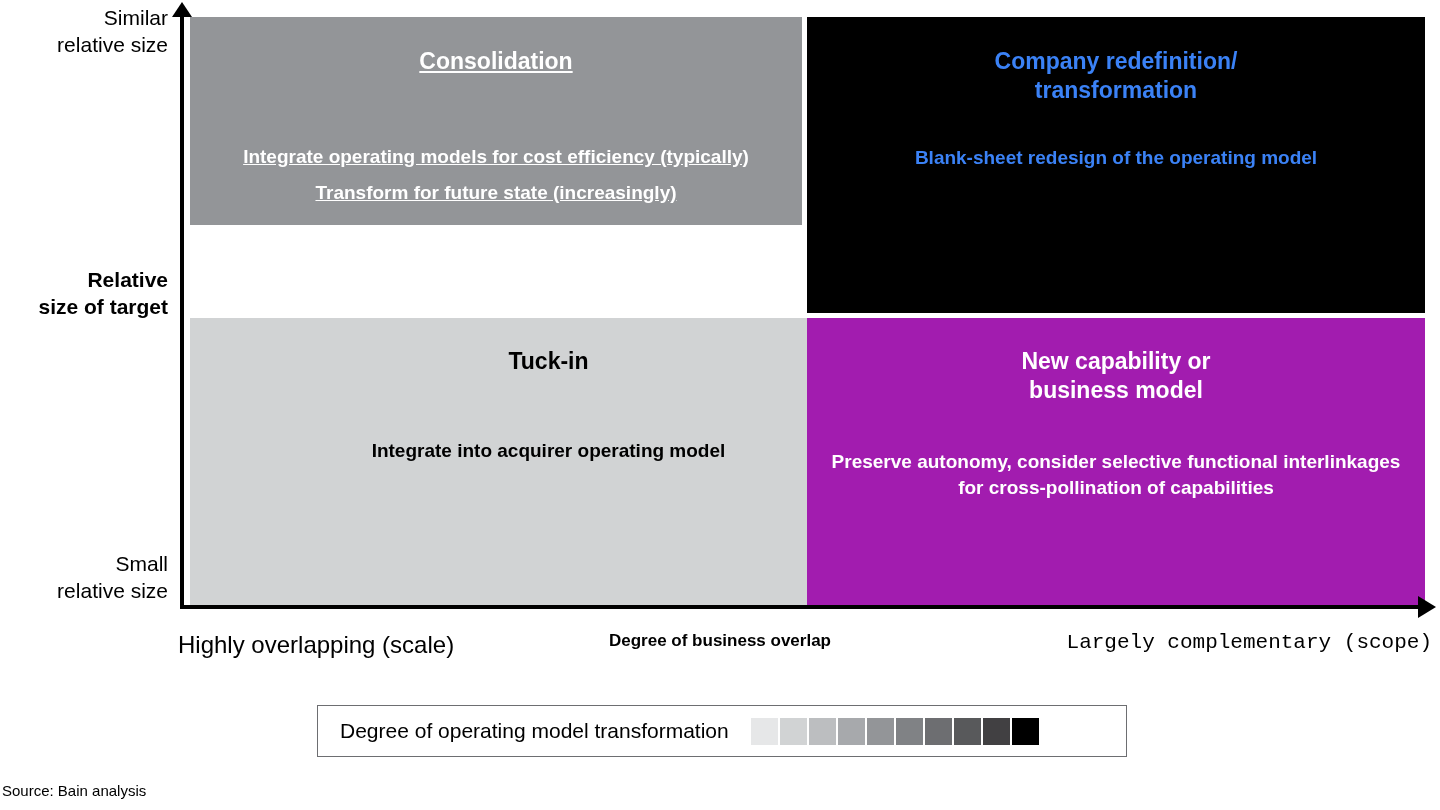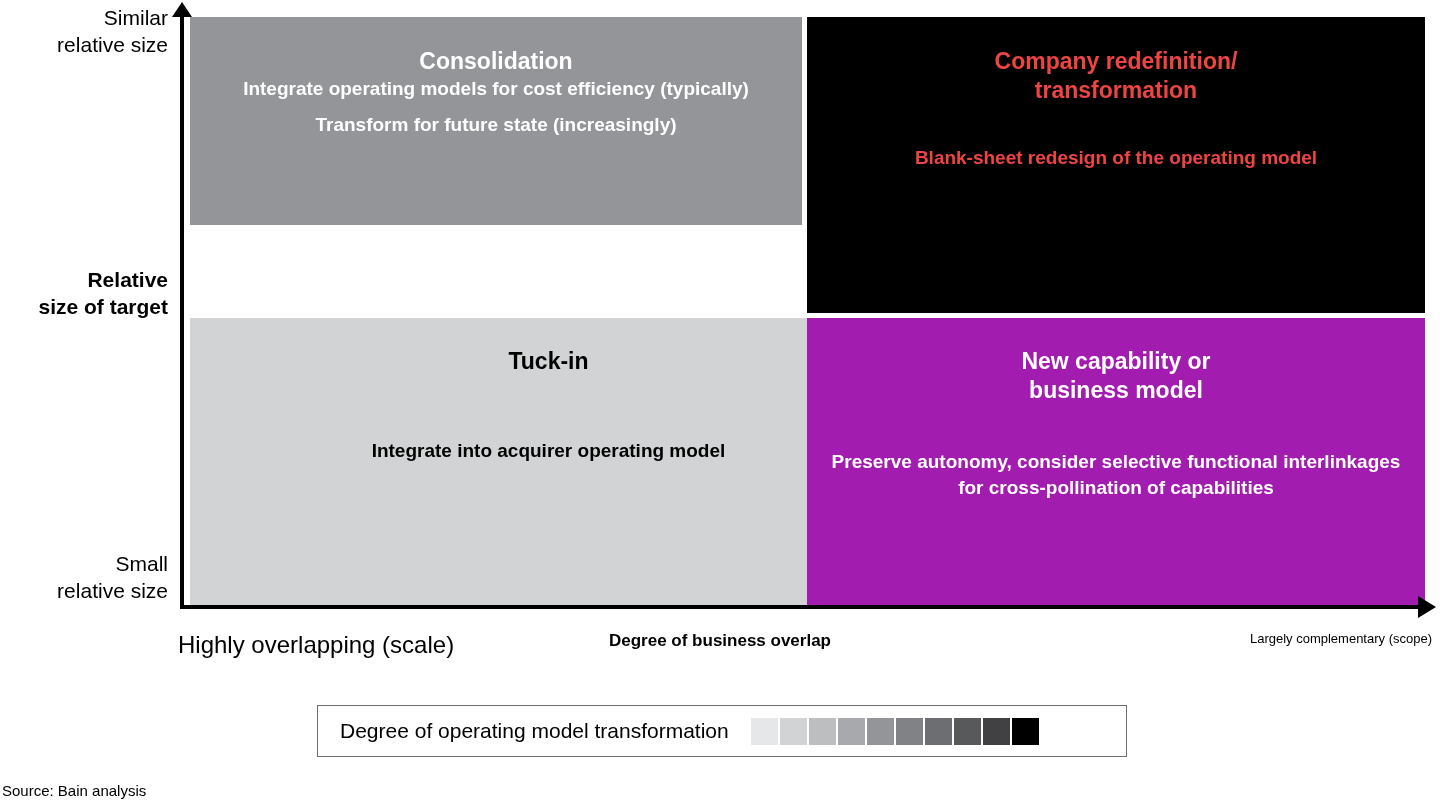--- a/index.html
+++ b/index.html
@@ -24,41 +24,41 @@
     height: 590px;
   }
   .quadrant {
     position: absolute;
     box-sizing: border-box;
     display: flex;
     flex-direction: column;
     align-items: center;
     padding: 0 14px;
   }
-  .q-tl { left: 0;     top: 0;     width: 612px; height: 208px; }
+  .q-tl { left: 0;     top: 0;     width: 612px; height: 208px; text-decoration: underline; }
   .q-tr { left: 617px; top: 0;     width: 618px; height: 296px; }
   .q-bl { left: 0;     top: 301px; width: 717px; height: 289px; }
   .q-br { left: 617px; top: 301px; width: 618px; height: 289px; }
 
   .q-title {
     font-weight: bold;
     font-size: 23px;
     line-height: 29px;
     text-align: center;
     margin: 0;
   }
   .q-body {
     font-weight: bold;
     font-size: 19px;
     line-height: 26px;
     text-align: center;
     margin: 0;
   }
   .q-tl .q-title { margin-top: 30px; }
-  .q-tl .q-body.b1 { }
+  .q-tl .q-body.b1 { margin-top: 68px; }
   .q-tl .q-body.b2 { margin-top: 10px; }
 
   .q-tr .q-title { margin-top: 30px; }
   .q-tr .q-body.b1 { margin-top: 40px; }
 
   .q-bl .q-title { margin-top: 29px; }
   .q-bl .q-body.b1 { margin-top: 62px; }
 
   .q-br .q-title { margin-top: 29px; }
   .q-br .q-body.b1 { margin-top: 44px; }
@@ -106,21 +106,21 @@
     line-height: 27px;
     color: #000;
     text-align: right;
   }
   #y-top-label   { right: 1272px; top: 4px;   width: 240px; }
   #y-mid-label   { right: 1272px; top: 266px; width: 240px; font-weight: bold; }
   #y-bottom-label{ right: 1272px; top: 550px; width: 240px; }
 
   #x-left-label  { position: absolute; left: 178px;  top: 631px; font-size: 24px; color: #000000; }
   #x-mid-label   { position: absolute; left: 0; right: 0; top: 631px; font-size: 17px; font-weight: bold; color: #000; text-align: center; }
-  #x-right-label { position: absolute; right: 8px;   top: 631px; font-size: 13px; color: #000; }
+  #x-right-label { position: absolute; right: 8px;   top: 631px; font-size: 21px; color: #000; font-family: Liberation Mono, monospace; }
 
   
   #legend {
     position: absolute;
     left: 317px;
     top: 705px;
     width: 810px;
     height: 52px;
     border: 1px solid #6d6e71;
     background: #ffffff;
@@ -159,21 +159,21 @@
 <body>
 
 <div id="matrix">
 
   <div class="quadrant q-tl" style="background: rgb(147, 149, 152); color: rgb(255, 255, 255);">
     <p class="q-title">Consolidation</p>
     <p class="q-body b1">Integrate operating models for cost efficiency (typically)</p>
     <p class="q-body b2">Transform for future state (increasingly)</p>
   </div>
 
-  <div class="quadrant q-tr" style="background: rgb(0, 0, 0); color: #ef4444;">
+  <div class="quadrant q-tr" style="background: rgb(0, 0, 0); color: #3b82f6;">
     <p class="q-title"><span>Company redefinition/</span><br><span>transformation</span></p>
     <p class="q-body b1">Blank-sheet redesign of the operating model</p>
   </div>
 
   <div class="quadrant q-bl" style="background: rgb(209, 211, 212); color: rgb(0, 0, 0);">
     <p class="q-title">Tuck-in</p>
     <p class="q-body b1">Integrate into acquirer operating model</p>
   </div>
 
   <div class="quadrant q-br" style="background: #a21caf; color: rgb(255, 255, 255);">

